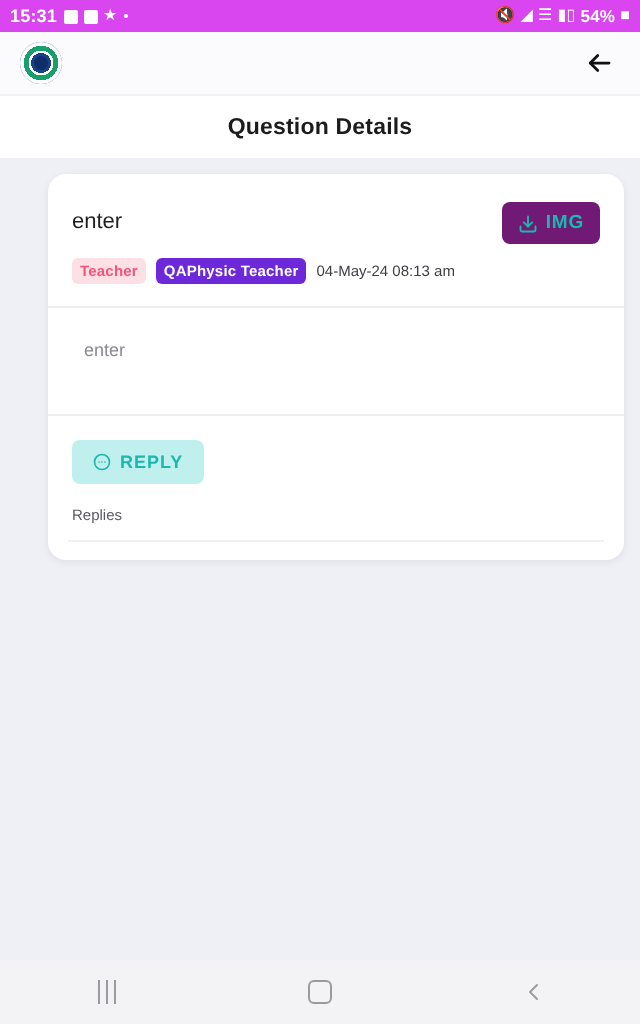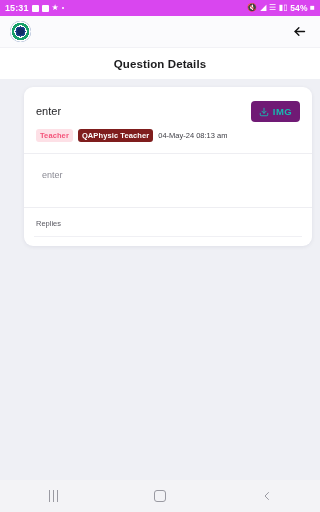--- a/index.html
+++ b/index.html
@@ -89,21 +89,21 @@
   .meta-row {
     display:flex; align-items:center; gap:5px;
     padding:7px 12px 0 12px; flex-wrap:wrap;
   }
   .chip {
     font-size:7.5px; font-weight:700; letter-spacing:.1px;
     padding:2px 4px; border-radius:3px; line-height:1.25;
     white-space:nowrap;
   }
   .chip-subject { background:#fde0e6; color:#f4537a; }
-  .chip-teacher { background:#7f1d1d; color:#ffffff; }
+  .chip-teacher { background:#6d28d9; color:#ffffff; }
   .meta-date { font-size:7.5px; color:#3d3d44; white-space:nowrap; }
 
   .divider { height:1px; background:#eeeef2; margin:11px 0 0 0; }
 
   .q-body {
     font-size:9px; color:#8a8a93;
     padding:16px 12px 16px 18px; min-height:38px;
   }
 
   .reply-row { padding:12px 12px 0 12px; }
@@ -191,20 +191,31 @@
       <span class="chip chip-teacher">QAPhysic Teacher</span>
       <span class="meta-date">04-May-24 08:13 am</span>
     </div>
 
     <div class="divider"></div>
 
     <div class="q-body">enter</div>
 
     <div class="divider"></div>
 
+    <div class="reply-row">
+      <button class="reply-btn">
+        <svg width="10" height="10" viewBox="0 0 24 24" fill="none" stroke="currentColor" stroke-width="2" stroke-linecap="round" stroke-linejoin="round">
+          <circle cx="12" cy="12" r="9"></circle>
+          <circle cx="8.5" cy="12" r="1" fill="currentColor" stroke="none"></circle>
+          <circle cx="12" cy="12" r="1" fill="currentColor" stroke="none"></circle>
+          <circle cx="15.5" cy="12" r="1" fill="currentColor" stroke="none"></circle>
+        </svg>
+        <span>REPLY</span>
+      </button>
+    </div>
 
     <div class="replies-label">Replies</div>
     <div class="replies-rule"></div>
   </div>
 </div>
 
 <div class="navbar">
   <div class="nav-btn">
     <span class="nav-recents">
         <i></i>

